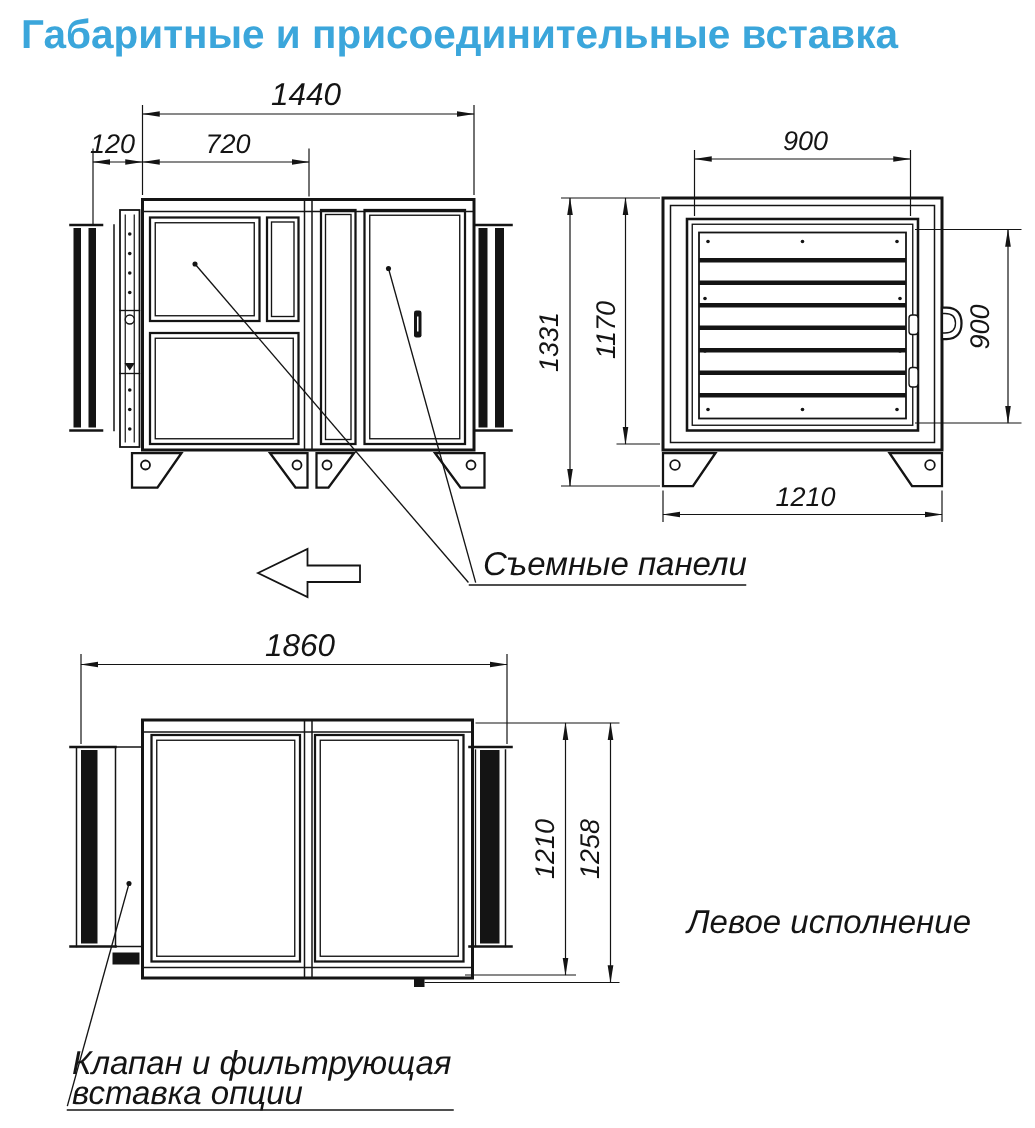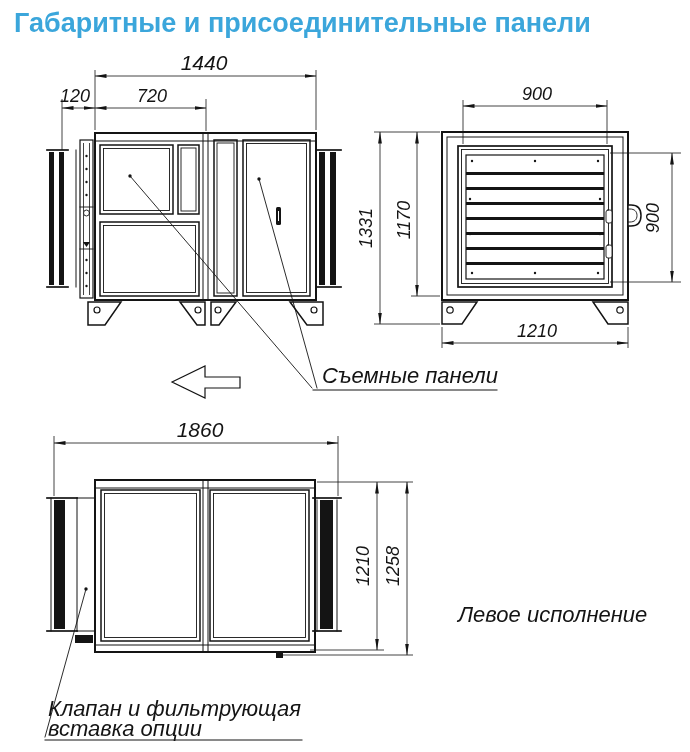--- a/index.html
+++ b/index.html
@@ -18,21 +18,21 @@
   .wf{fill:#fff}
   .kf{fill:#141414;stroke:none}
   .dim{font:italic 18px "Liberation Sans",sans-serif;fill:#141414}
   .dimlg{font:italic 21px "Liberation Sans",sans-serif;fill:#141414}
   .lbl{font:italic 22px "Liberation Sans",sans-serif;fill:#141414}
 </style>
 </head>
 <body>
 
 <div class="page">
-  <h1 class="title">Габаритные и присоединительные панели</h1>
+  <h1 class="title">Габаритные и присоединительные вставка</h1>
 
   <svg width="690" height="752" viewBox="0 0 690 752">
     <defs>
       <marker id="arr" viewBox="0 0 12 8" markerWidth="12" markerHeight="8" refX="11.5" refY="4" orient="auto-start-reverse" markerUnits="userSpaceOnUse">
         <path d="M12 4 L0 2.1 L0 5.9 Z" fill="#141414"></path>
       </marker>
     </defs>
 
     <g>
 

